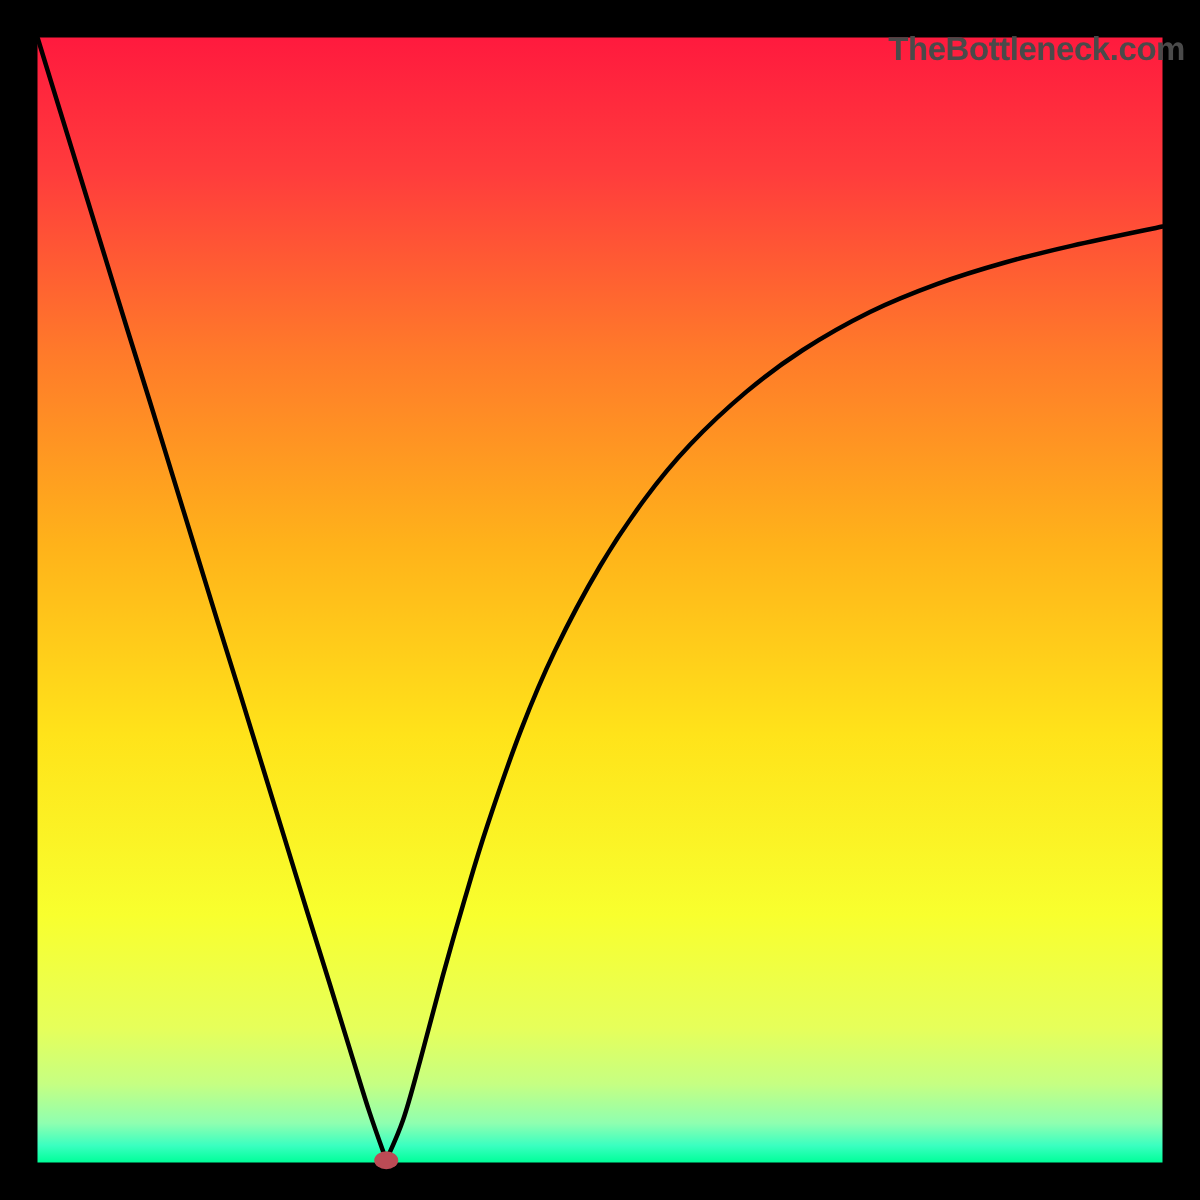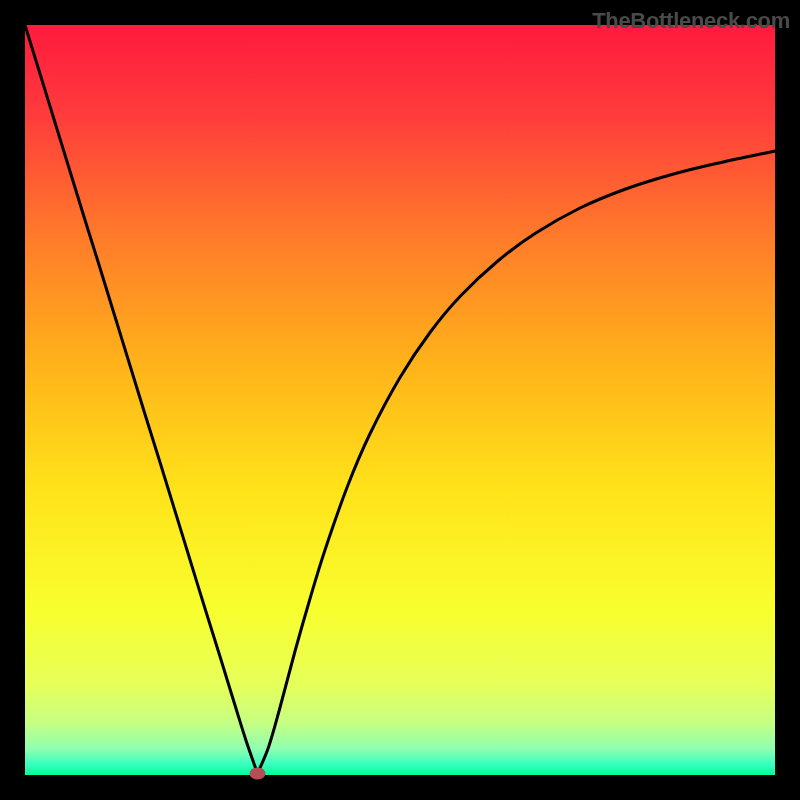--- a/index.html
+++ b/index.html
@@ -13,21 +13,21 @@
   }
   .chart-frame {
     position: absolute;
     left: 0;
     top: 0;
     width: 800px;
     height: 800px;
   }
   .watermark {
     position: absolute;
-    top: 8px;
+    top: 20px;
     right: 10px;
     color: #4a4a4a;
     font-size: 22px;
     font-weight: 600;
     letter-spacing: -0.3px;
     user-select: none;
   }
   svg {
     display: block;
   }

